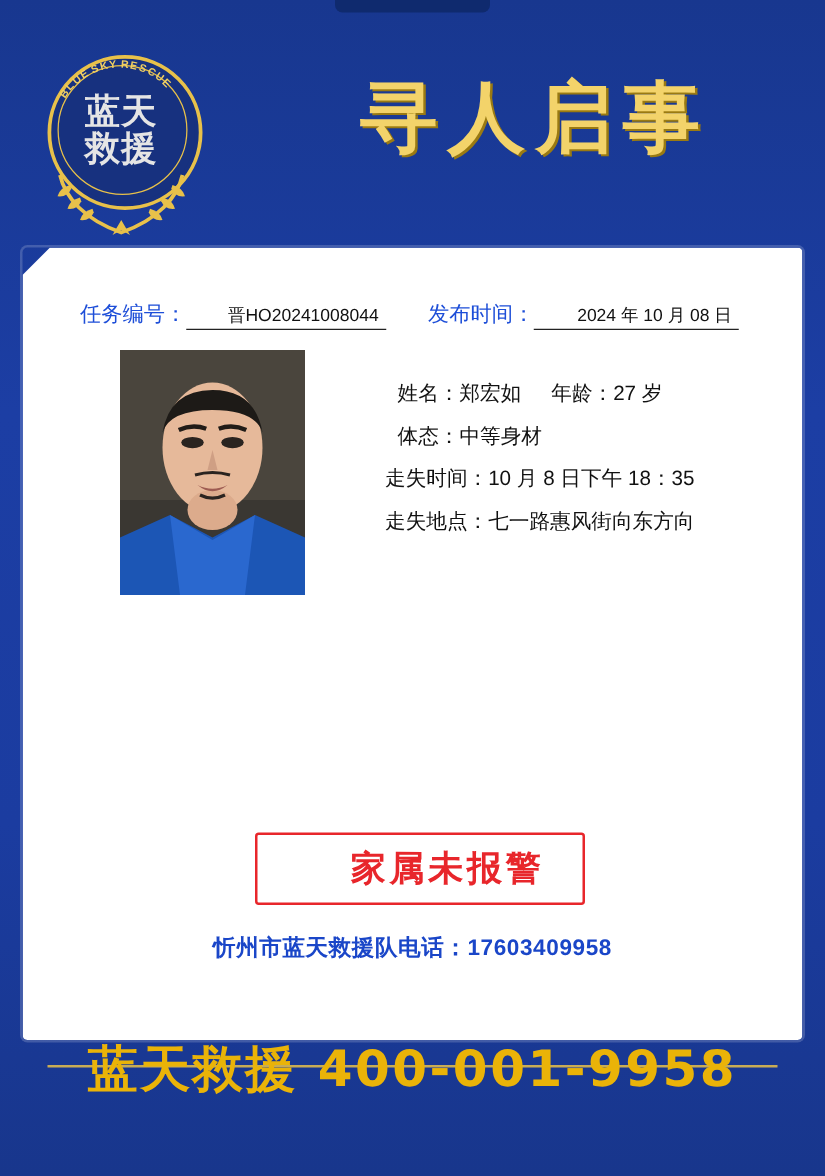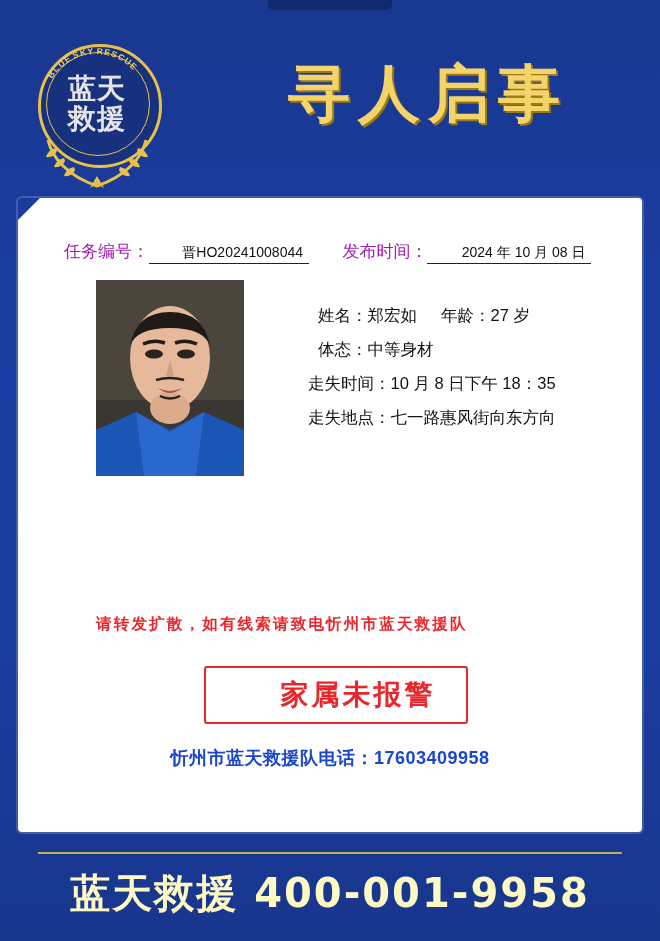--- a/index.html
+++ b/index.html
@@ -124,21 +124,21 @@
   .row-top {
     position: absolute;
     left: 46px;
     top: 42px;
     width: 540px;
     color: #111;
     font-size: 17px;
   }
   .lbl {
     font-size: 17px;
-    color: #a21caf;
+    color: #1d4ed8;
   }
   .fill {
     display: inline-block;
     border-bottom: 1px solid #222;
     text-align: right;
     font-size: 14px;
     padding: 0 6px 1px 6px;
   }
   .photo {
     position: absolute;
@@ -214,24 +214,24 @@
     left: 38px;
     top: 852px;
     width: 584px;
     height: 2px;
     background: #e8c14a;
     opacity: 0.85;
   }
   .footer {
     position: absolute;
     left: 0;
-    top: 866px;
+    top: 828px;
     width: 660px;
     text-align: center;
-    color: #fef9c3;
+    color: #eab308;
     font-size: 40px;
     font-weight: bold;
     letter-spacing: 2px;
     font-family: "DejaVu Sans", "Liberation Sans", sans-serif;
   }
   .topnotch {
     position: absolute;
     left: 268px;
     top: 0;
     width: 124px;
@@ -320,21 +320,20 @@
       </div>
       <div class="info-line" style="margin-left:-10px">
         <span>走失时间：</span><span>10 月 8 日下午 18：35</span>
       </div>
       <div class="info-line" style="margin-left:-10px">
         <span>走失地点：</span><span>七一路惠风街向东方向</span>
       </div>
     </div>
 
 
-    <div class="spread">请转发扩散，如有线索请致电忻州市蓝天救援队</div>
 
     <div class="stamp">家属未报警</div>
 
     <div class="hotline">忻州市蓝天救援队电话：17603409958</div>
   </div>
   <div class="card-accent"></div>
 
   <div class="footer-divider"></div>
   <div class="footer">蓝天救援 400-001-9958</div>
 </div>

